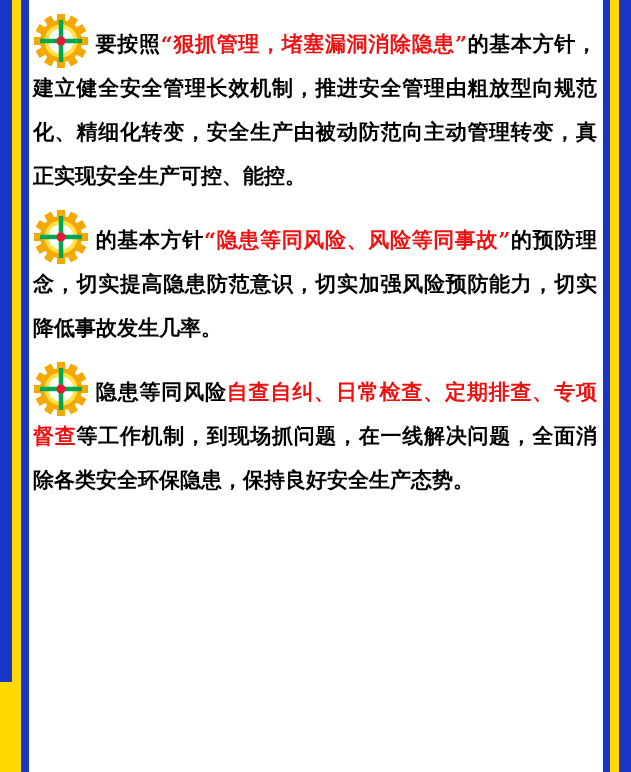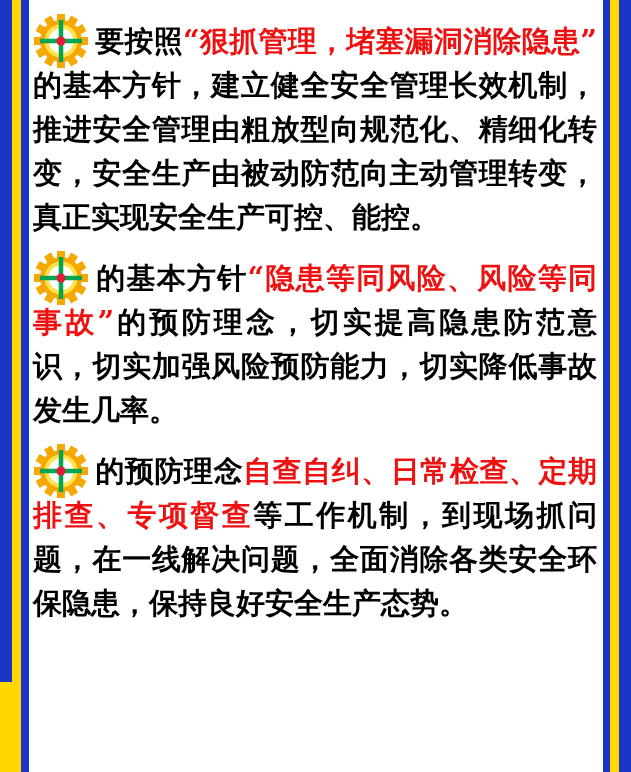--- a/index.html
+++ b/index.html
@@ -85,21 +85,21 @@
     right: 28px;
     bottom: 0;
     background: #ffffff;
     padding: 10px 6px 0 4px;
     box-sizing: border-box;
   }
   .para {
     position: relative;
     margin: 0 0 10px 0;
     padding: 0;
-    font-size: 29px;
+    font-size: 21px;
     line-height: 44px;
     font-family: "DejaVu Serif", "Liberation Serif", serif;
     font-weight: bold;
     color: #000000;
     letter-spacing: 0px;
     text-align: justify;
     text-justify: inter-ideograph;
   }
   .para.p1 { margin-top: 8px; }
   .para.p2 { margin-top: 16px; }
@@ -222,17 +222,17 @@
             </g>
             <circle cx="0" cy="0" r="16.5" fill="#ffe24d"></circle>
             <circle cx="0" cy="0" r="12.5" fill="#ffffff"></circle>
             <g stroke="#00a651" stroke-width="4.5" stroke-linecap="butt">
               <line x1="-21" y1="0" x2="21" y2="0"></line>
               <line x1="0" y1="-21" x2="0" y2="21"></line>
             </g>
             <circle cx="0" cy="0" r="4.5" fill="#e8173a"></circle>
           </g>
         </svg>
-      </span><span class="black">的预防理念</span><span class="red">自查自纠、日常检查、定期排查、专项督查</span><span class="black">等工作机制，到现场抓问题，在一线解决问题，全面消除各类安全环保隐患，保持良好安全生产态势。</span>
+      </span><span class="black">隐患等同风险</span><span class="red">自查自纠、日常检查、定期排查、专项督查</span><span class="black">等工作机制，到现场抓问题，在一线解决问题，全面消除各类安全环保隐患，保持良好安全生产态势。</span>
     </p>
 
   </div>
 </div>
 
 </body></html>

